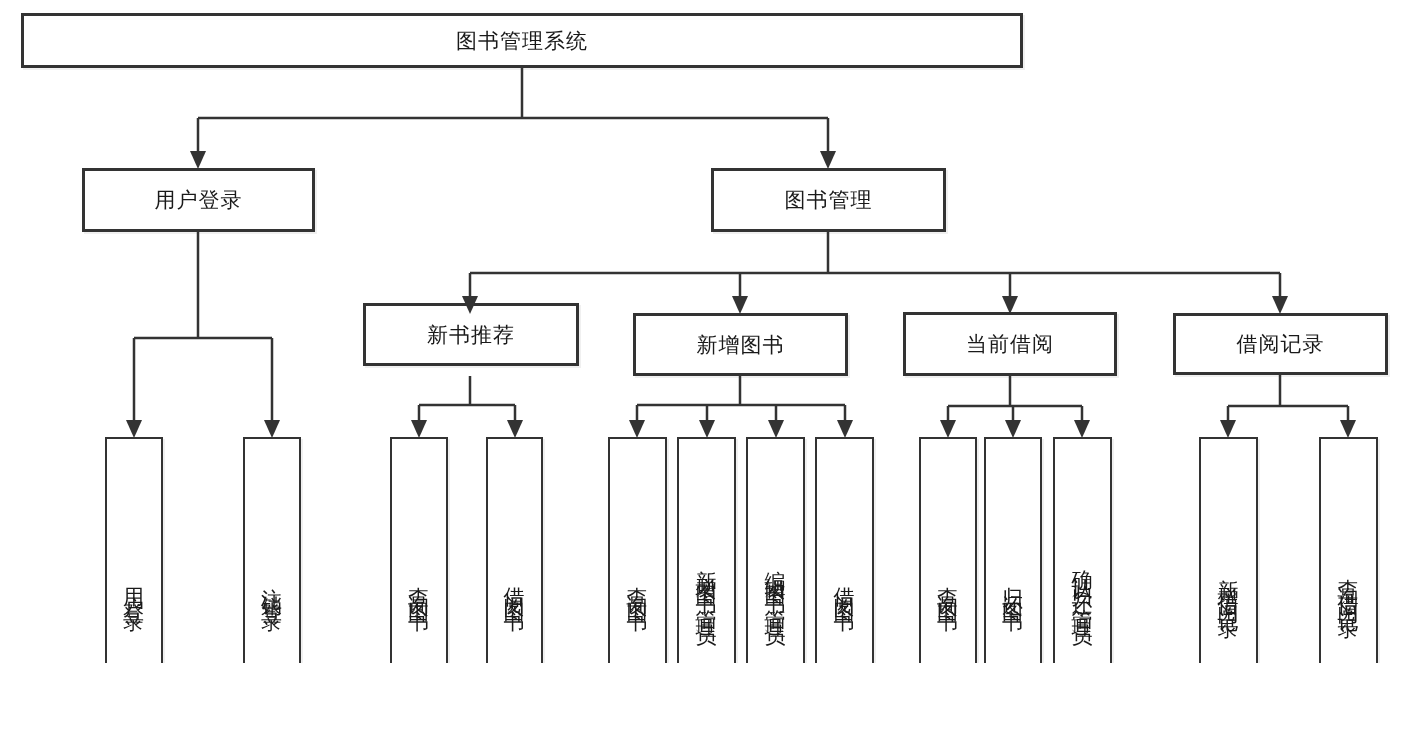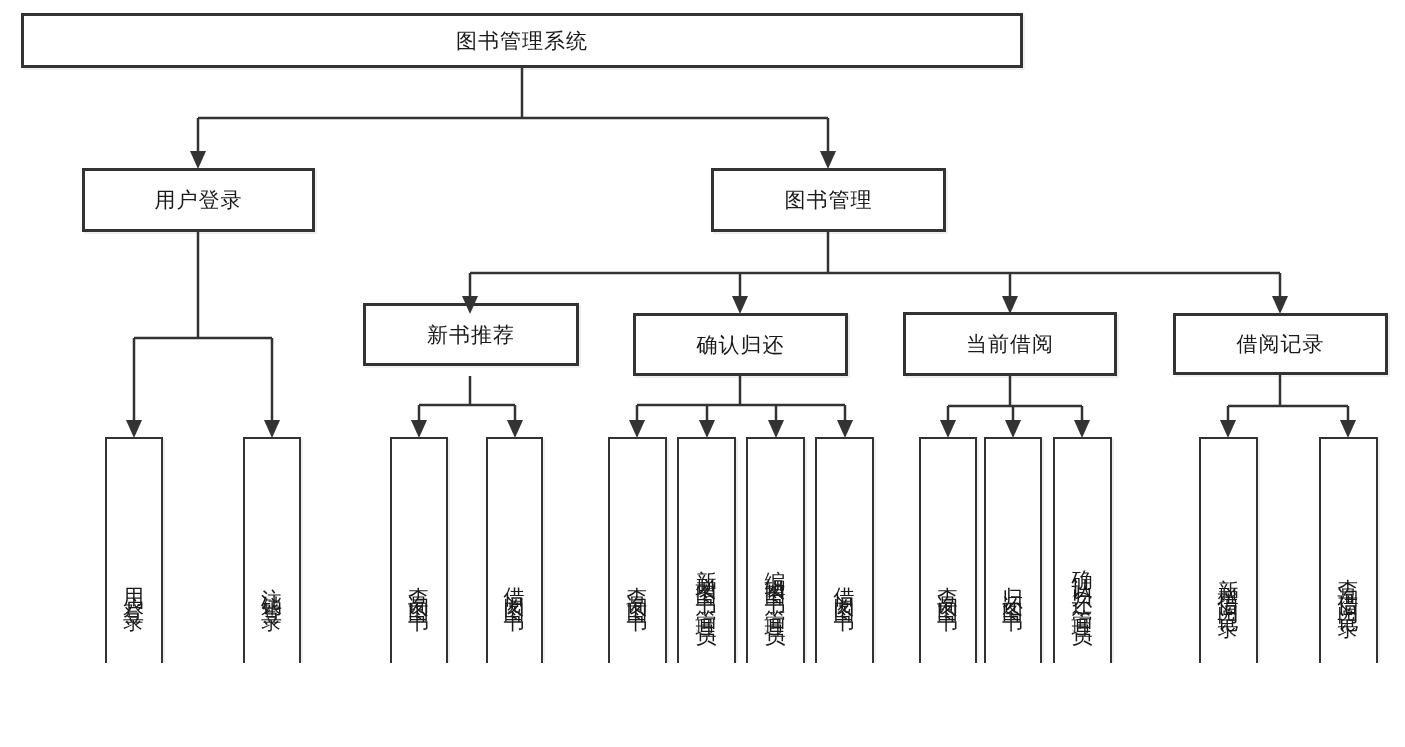--- a/index.html
+++ b/index.html
@@ -111,21 +111,21 @@
     <span>用户登录</span>
   </div>
   <div class="box" style="left:711px; top:168px; width:235px; height:64px;justify-content:center;">
     <span>图书管理</span>
   </div>
 
   <div class="box" style="left:363px; top:303px; width:216px; height:63px;">
     <span>新书推荐</span>
   </div>
   <div class="box" style="left:633px; top:313px; width:215px; height:63px;">
-    <span>确认归还</span>
+    <span>新增图书</span>
   </div>
   <div class="box" style="left:903px; top:312px; width:214px; height:64px;">
     <span>当前借阅</span>
   </div>
   <div class="box" style="left:1173px; top:313px; width:215px; height:62px;">
     <span>借阅记录</span>
   </div>
 
   <div class="box leaf" style="left:105px; top:437px; width:58px; height:300px;">
     <span class="vtext">用户登录</span>

